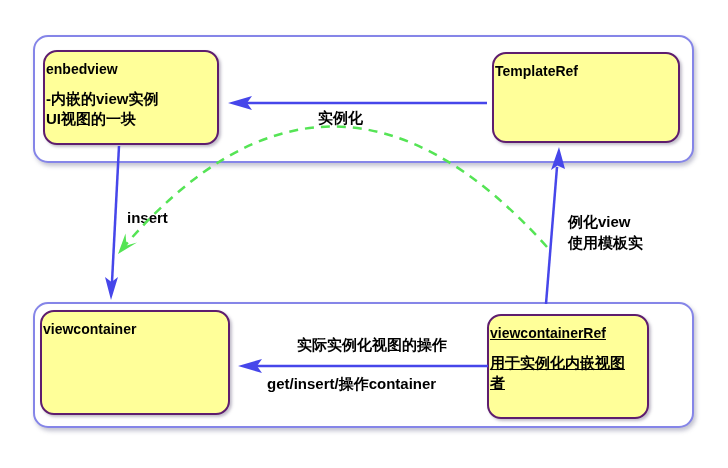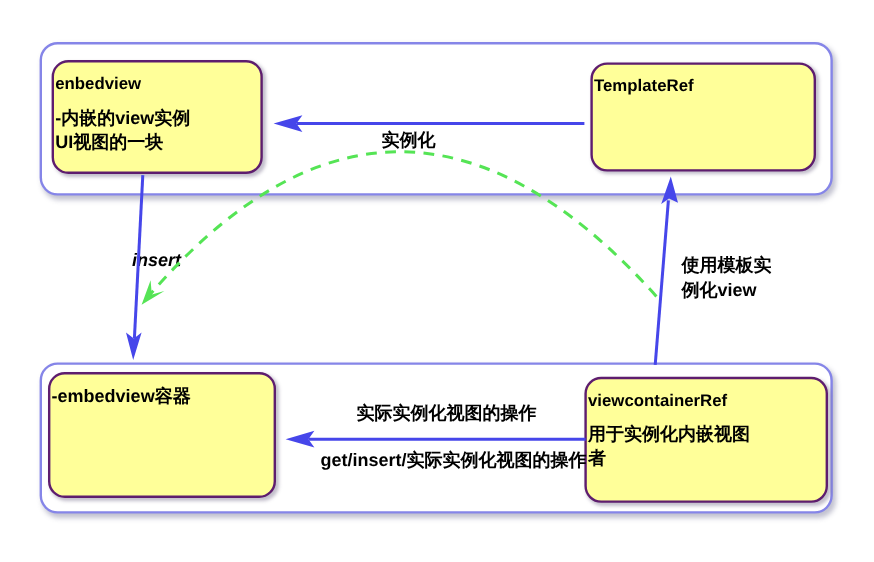--- a/index.html
+++ b/index.html
@@ -39,21 +39,21 @@
     background: #ffff99;
     border: 2px solid #5e1d6e;
     border-radius: 14px;
     box-sizing: border-box;
     padding: 9px 13px 0 1px;
     box-shadow: 2px 2px 3px rgba(120,110,140,0.45);
   }
   #node-enbedview        { left: 43px;  top: 50px;  width: 176px; height: 95px;  }
   #node-templateref      { left: 492px; top: 52px;  width: 188px; height: 91px;  }
   #node-viewcontainer    { left: 40px;  top: 310px; width: 190px; height: 105px; }
-  #node-viewcontainerref { left: 487px; top: 314px; width: 203px; height: 105px; }
+  #node-viewcontainerref { left: 487px; top: 314px; width: 162px; height: 105px; text-decoration: underline; }
 
   .node-title {
     font-size: 14px;
     line-height: 17px;
     margin-bottom: 11px;
     white-space: nowrap;
   }
   .node-line {
     font-size: 15px;
     line-height: 20px;
@@ -61,21 +61,21 @@
   }
 
   
   .edge-label {
     position: absolute;
     font-size: 15px;
     line-height: 21px;
     white-space: nowrap;
   }
   #label-instantiate       { left: 304px; top: 107px; margin-left: 14px; }
-  #label-insert            { left: 110px; top: 207px; font-style: italic; }
+  #label-insert            { left: 127px; top: 207px; }
   #label-use-template      { left: 568px; top: 211px; }
   #label-operate           { left: 297px; top: 334px; }
   #label-operate-detail    { left: 267px; top: 373px; }
 
   
   #arrow-layer {
     position: absolute;
     left: 0; top: 0;
     width: 728px;
     height: 468px;
@@ -94,37 +94,37 @@
     <div class="node-title">enbedview</div>
     <div class="node-line">-内嵌的view实例</div>
     <div class="node-line">UI视图的一块</div>
   </div>
 
   <div class="node" id="node-templateref">
     <div class="node-title">TemplateRef</div>
   </div>
 
   <div class="node" id="node-viewcontainer">
-    <div class="node-line">-embedview容器</div>
+    <div class="node-title">viewcontainer</div>
   </div>
 
   <div class="node" id="node-viewcontainerref">
     <div class="node-title">viewcontainerRef</div>
     <div class="node-line">用于实例化内嵌视图</div>
     <div class="node-line">者</div>
   </div>
 
   <div class="edge-label" id="label-instantiate">实例化</div>
   <div class="edge-label" id="label-insert">insert</div>
   <div class="edge-label" id="label-use-template">
+    <div>例化view</div>
     <div>使用模板实</div>
-    <div>例化view</div>
   </div>
   <div class="edge-label" id="label-operate">实际实例化视图的操作</div>
-  <div class="edge-label" id="label-operate-detail">get/insert/实际实例化视图的操作</div>
+  <div class="edge-label" id="label-operate-detail">get/insert/操作container</div>
 
   <svg id="arrow-layer" viewBox="0 0 728 468" xmlns="http://www.w3.org/2000/svg">
 
     <line x1="487" y1="103" x2="247" y2="103" stroke-width="2.5" stroke="#4646ea"></line>
     <polygon points="228,103 252,96 247,103 252,110" fill="#4646ea"></polygon>
 
     <line x1="119" y1="146" x2="112" y2="282" stroke-width="2.5" stroke="#4646ea"></line>
     <polygon points="111,300 105,277 111.5,282 118,277" fill="#4646ea"></polygon>
 
     <line x1="546" y1="304" x2="557" y2="167" stroke-width="2.5" stroke="#4646ea"></line>

